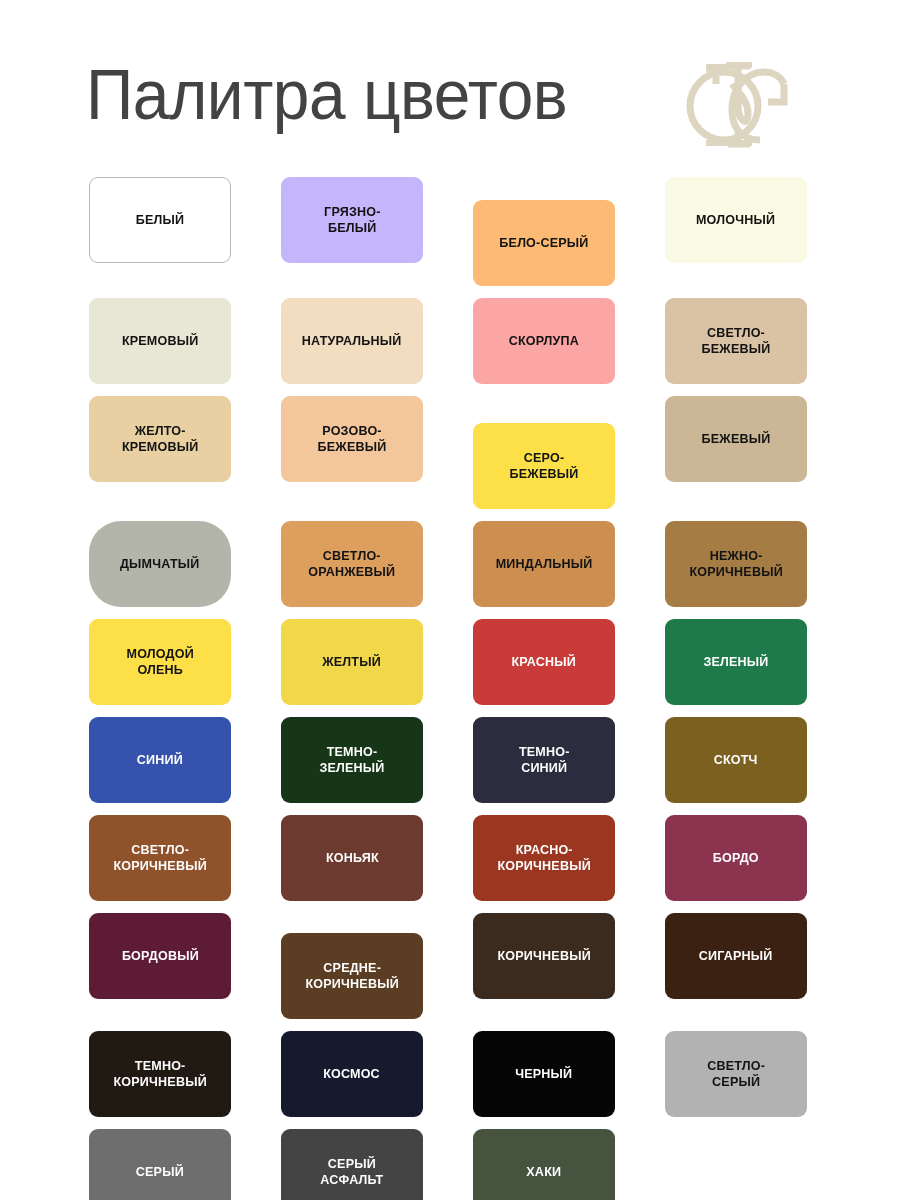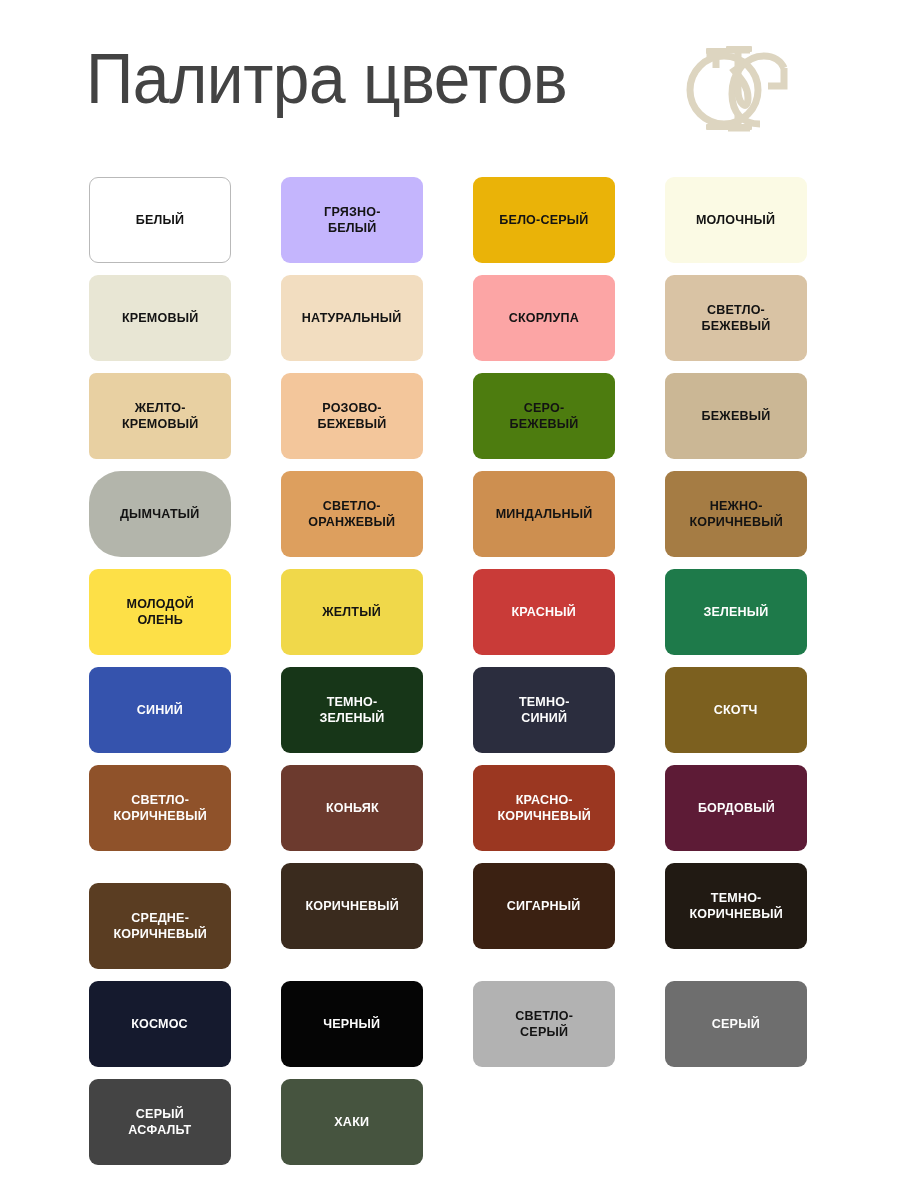--- a/index.html
+++ b/index.html
@@ -17,21 +17,21 @@
     position: relative;
     width: 900px;
     height: 1200px;
     box-sizing: border-box;
   }
 
   
   .header {
     position: absolute;
     left: 0;
-    top: 0;
+    top: 16px;
     width: 900px;
     height: 165px;
   }
   .page-title {
     position: absolute;
     left: 86px;
     top: 38px;
     font-size: 70px;
     line-height: 82px;
     font-weight: 400;
@@ -119,50 +119,50 @@
 
   <div class="palette-grid">
 
     <div class="swatch bordered" style="background: rgb(255, 255, 255);">
       <span class="swatch-label dark">БЕЛЫЙ</span>
     </div>
     <div class="swatch" style="background: #c4b5fd;">
       <span class="swatch-label dark">ГРЯЗНО-
 БЕЛЫЙ</span>
     </div>
-    <div class="swatch" style="background: #eab308;">
+    <div class="swatch" style="background: #fdba74; margin-top: 23px;">
       <span class="swatch-label dark">БЕЛО-СЕРЫЙ</span>
     </div>
     <div class="swatch" style="background: rgb(251, 250, 228);">
       <span class="swatch-label dark">МОЛОЧНЫЙ</span>
     </div>
 
     <div class="swatch" style="background: rgb(232, 230, 212);">
       <span class="swatch-label dark">КРЕМОВЫЙ</span>
     </div>
     <div class="swatch" style="background: rgb(242, 221, 192);">
       <span class="swatch-label dark">НАТУРАЛЬНЫЙ</span>
     </div>
     <div class="swatch" style="background: #fca5a5;">
       <span class="swatch-label dark">СКОРЛУПА</span>
     </div>
     <div class="swatch" style="background: rgb(217, 195, 164);">
       <span class="swatch-label dark">СВЕТЛО-
 БЕЖЕВЫЙ</span>
     </div>
 
-    <div class="swatch" style="background: rgb(232, 208, 162); border-radius: 7px;">
+    <div class="swatch" style="background: rgb(232, 208, 162);">
       <span class="swatch-label dark">ЖЕЛТО-
 КРЕМОВЫЙ</span>
     </div>
     <div class="swatch" style="background: rgb(243, 198, 155);">
       <span class="swatch-label dark">РОЗОВО-
 БЕЖЕВЫЙ</span>
     </div>
-    <div class="swatch" style="background: #4d7c0f;">
+    <div class="swatch" style="background: #fde047; margin-top: 27px;">
       <span class="swatch-label dark">СЕРО-
 БЕЖЕВЫЙ</span>
     </div>
     <div class="swatch" style="background: rgb(203, 183, 149);">
       <span class="swatch-label dark">БЕЖЕВЫЙ</span>
     </div>
 
     <div class="swatch" style="background: rgb(179, 181, 171); border-radius: 32px;">
       <span class="swatch-label dark">ДЫМЧАТЫЙ</span>
     </div>
@@ -212,20 +212,23 @@
 КОРИЧНЕВЫЙ</span>
     </div>
     <div class="swatch" style="background: rgb(108, 58, 46);">
       <span class="swatch-label light">КОНЬЯК</span>
     </div>
     <div class="swatch" style="background: rgb(155, 55, 33);">
       <span class="swatch-label light">КРАСНО-
 КОРИЧНЕВЫЙ</span>
     </div>
 
+    <div class="swatch" style="background: rgb(140, 51, 80);">
+      <span class="swatch-label light">БОРДО</span>
+    </div>
     <div class="swatch" style="background: rgb(93, 27, 54);">
       <span class="swatch-label light">БОРДОВЫЙ</span>
     </div>
     <div class="swatch" style="background: rgb(90, 61, 34); margin-top: 20px;">
       <span class="swatch-label light">СРЕДНЕ-
 КОРИЧНЕВЫЙ</span>
     </div>
     <div class="swatch" style="background: rgb(58, 43, 30);">
       <span class="swatch-label light">КОРИЧНЕВЫЙ</span>
     </div>

